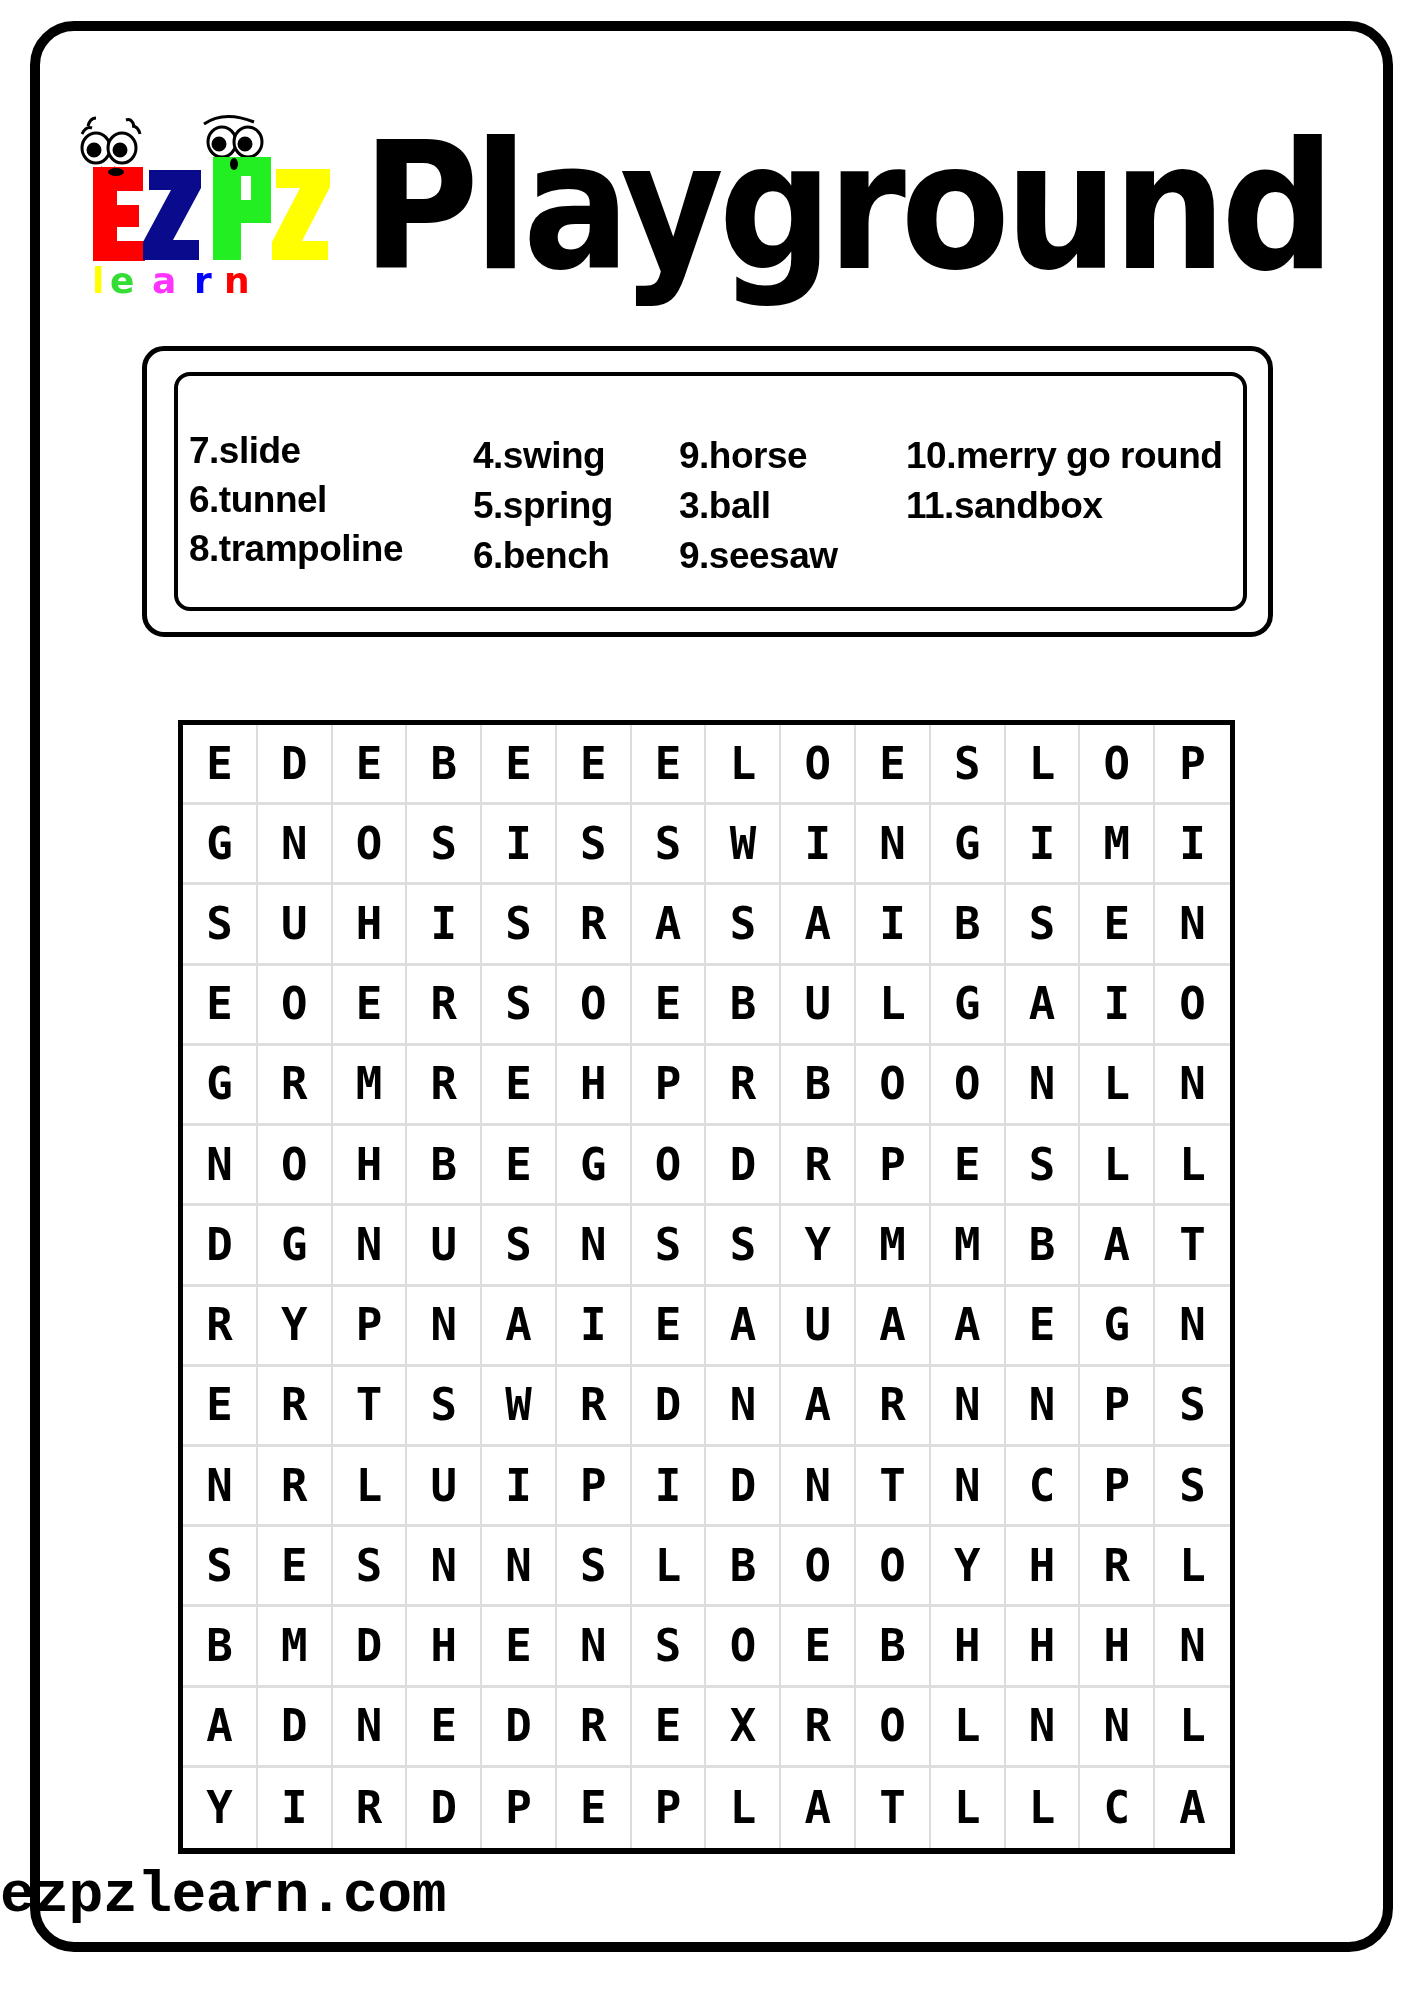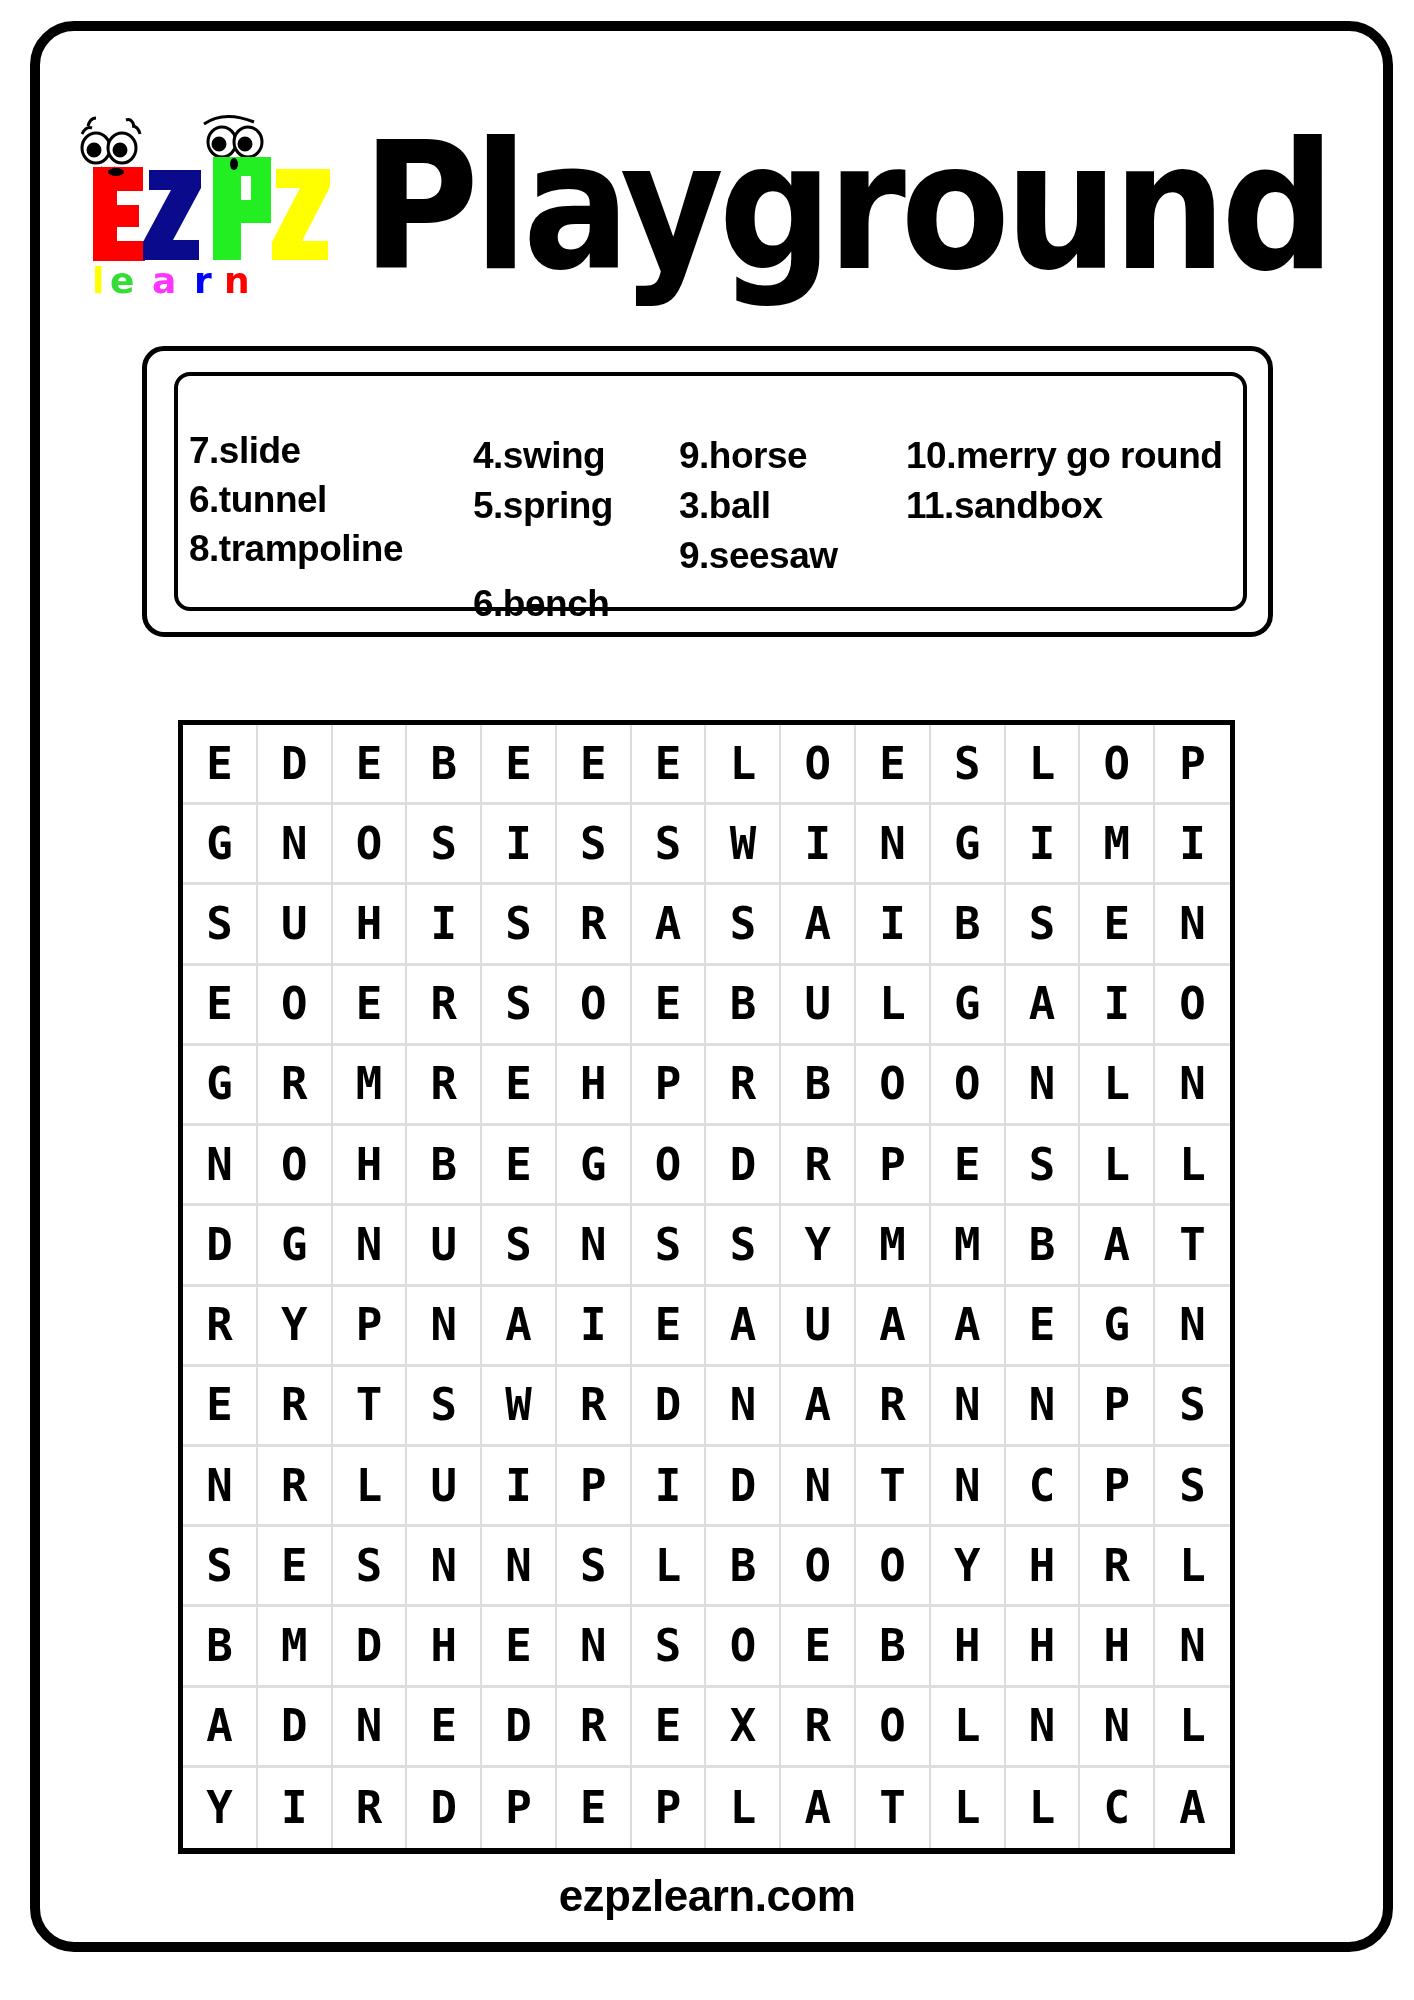--- a/index.html
+++ b/index.html
@@ -36,22 +36,22 @@
           box-sizing: border-box;
           display: grid; grid-template-columns: repeat(14, 1fr); grid-template-rows: repeat(14, 1fr); }
   .cell { border-right: 2px solid #dcdcdc; border-bottom: 3px solid #dedede;
           display: flex; align-items: center; justify-content: center;
           font-family: "DejaVu Sans Mono", monospace; font-weight: bold; font-size: 44px;
           line-height: 1; color: #000; box-sizing: border-box; }
   .cell.last-col { border-right: none; }
   .cell.last-row { border-bottom: none; }
 
   
-  .footer { position: absolute; left: 0; width: 1414px; top: 1868px; text-align: center;
-            font-family: Liberation Sans, sans-serif; font-weight: bold; font-size: 44px;
+  .footer { position: absolute; left: 0; width: 1414px; top: 1868px; 
+            font-family: Liberation Mono, monospace; font-weight: bold; font-size: 58px;
             line-height: 56px; letter-spacing: -0.5px; }
 </style>
 </head>
 <body>
 
 <div class="page-frame"></div>
 
 <div class="logo">
   <svg viewBox="0 0 262 190" xmlns="http://www.w3.org/2000/svg">
 
@@ -97,21 +97,21 @@
 <div class="wordbox-outer"></div>
 <div class="wordbox-inner">
   <div class="word-col" style="left:11px;">
     <div class="word" style="top:55px;">7.slide</div>
     <div class="word" style="top:104px;">6.tunnel</div>
     <div class="word" style="top:153px;">8.trampoline</div>
   </div>
   <div class="word-col" style="left:295px;">
     <div class="word" style="top:60px;">4.swing</div>
     <div class="word" style="top:110px;">5.spring</div>
-    <div class="word" style="top:160px;margin-top:48px;">6.bench</div>
+    <div class="word" style="top:160px;">6.bench</div>
   </div>
   <div class="word-col" style="left:501px;">
     <div class="word" style="top:60px;">9.horse</div>
     <div class="word" style="top:110px;">3.ball</div>
     <div class="word" style="top:160px;">9.seesaw</div>
   </div>
   <div class="word-col" style="left:728px;">
     <div class="word" style="top:60px;">10.merry go round</div>
     <div class="word" style="top:110px;">11.sandbox</div>
   </div>

